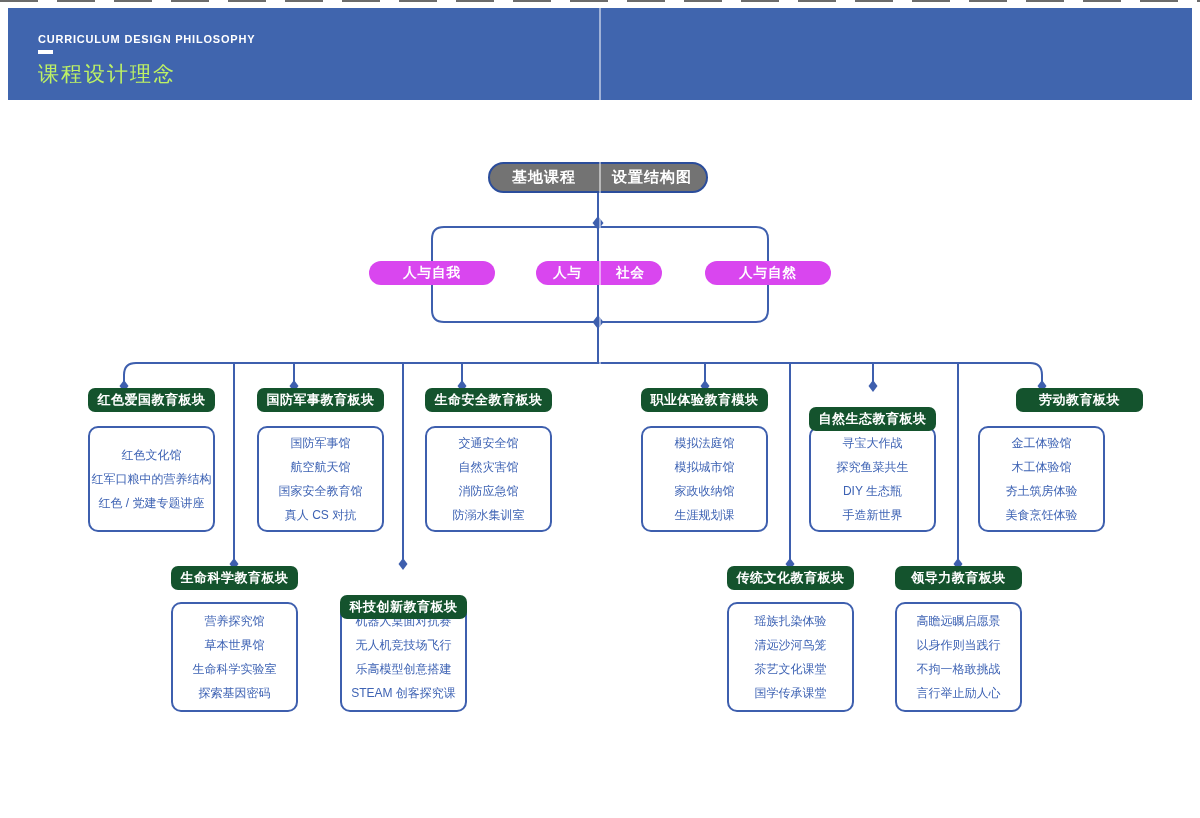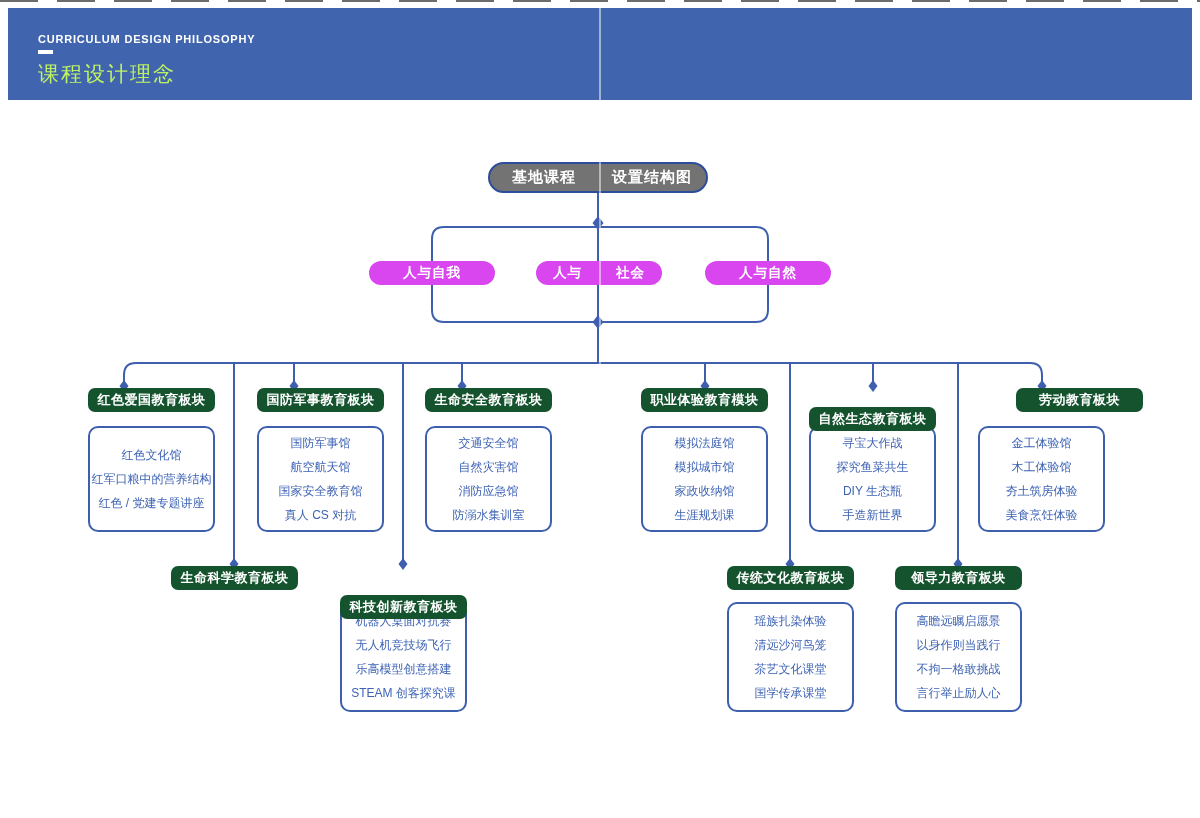--- a/index.html
+++ b/index.html
@@ -143,20 +143,26 @@
 
   <div class="abs mh" style="left:1016px;top:388px;">劳动教育板块</div>
   <div class="abs mb r1" style="left:978px;">
     <div class="mi">金工体验馆</div>
     <div class="mi">木工体验馆</div>
     <div class="mi">夯土筑房体验</div>
     <div class="mi">美食烹饪体验</div>
   </div>
 
   <div class="abs mh" style="left:171px;top:566px;">生命科学教育板块</div>
+  <div class="abs mb r2" style="left:171px;">
+    <div class="mi">营养探究馆</div>
+    <div class="mi">草本世界馆</div>
+    <div class="mi">生命科学实验室</div>
+    <div class="mi">探索基因密码</div>
+  </div>
 
   <div class="abs mh" style="left:340px;top:549px;margin-top:46px;">科技创新教育板块</div>
   <div class="abs mb r2" style="left:340px;">
     <div class="mi">机器人桌面对抗赛</div>
     <div class="mi">无人机竞技场飞行</div>
     <div class="mi">乐高模型创意搭建</div>
     <div class="mi">STEAM 创客探究课</div>
   </div>
 
   <div class="abs mh" style="left:727px;top:566px;">传统文化教育板块</div>

